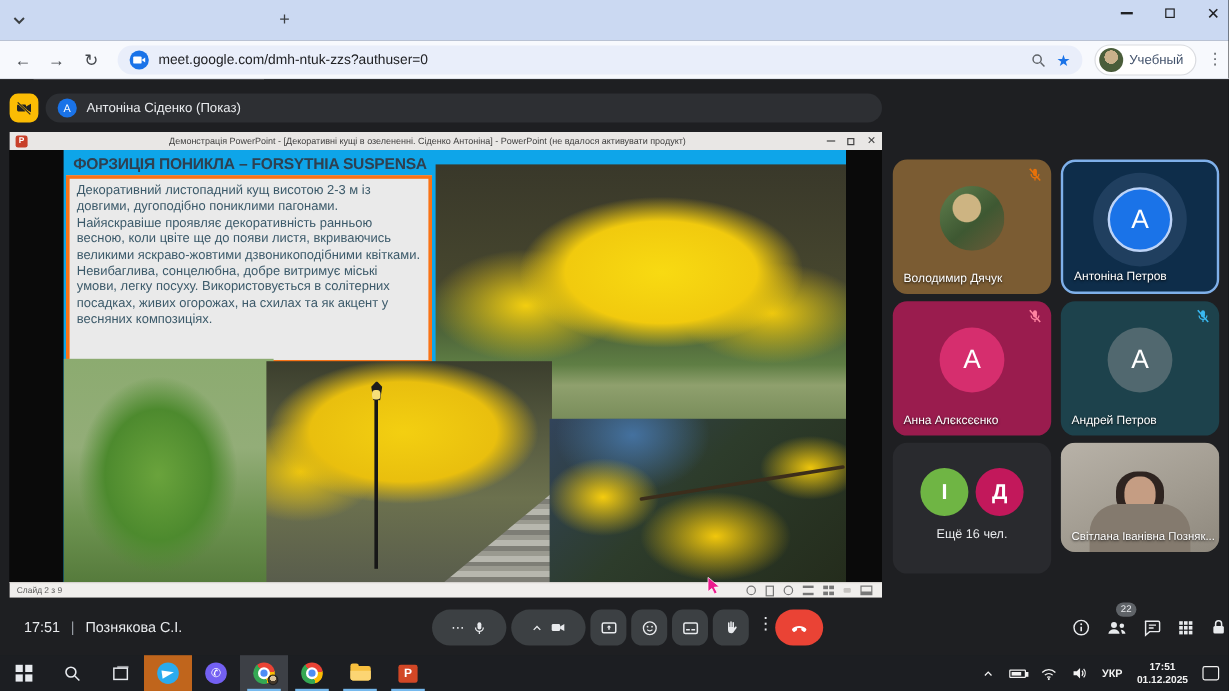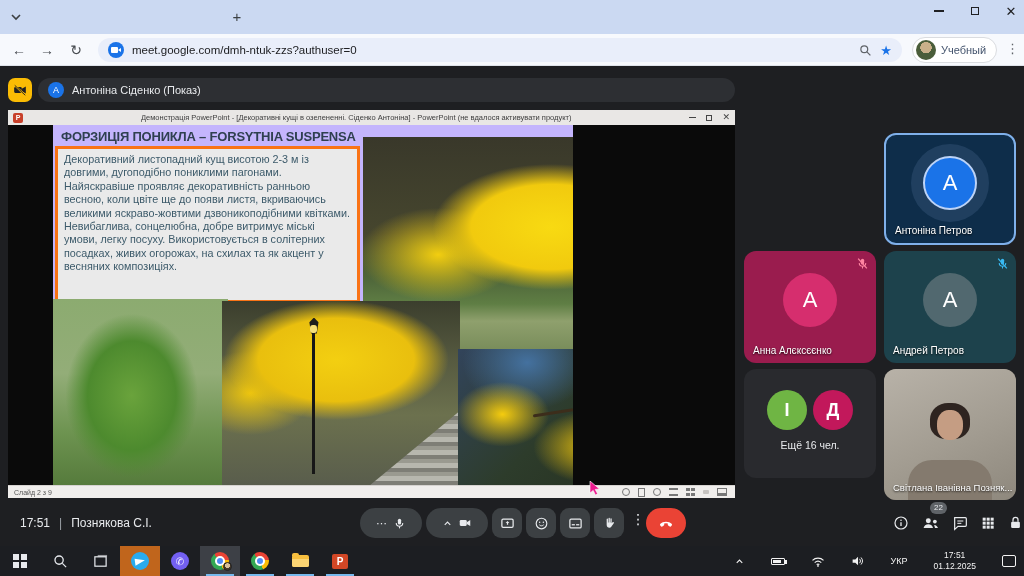--- a/index.html
+++ b/index.html
@@ -45,21 +45,21 @@
   
   .ppt-win { position:absolute; left:8px; top:110px; width:727px; height:388px; background:#000; }
   .ppt-titlebar { position:absolute; left:0; top:0; width:727px; height:15px; background:#e9e7e5; display:flex; align-items:center; padding:0 5px; }
   .ppt-icon-sm { width:10px; height:10px; background:#c8402a; border-radius:2px; color:#fff; font-size:7px; font-weight:bold; text-align:center; line-height:10px; flex:none; }
   .ppt-title { flex:1; text-align:center; font-size:7.5px; color:#3d3d3d; white-space:nowrap; overflow:hidden; }
   .ppt-wbtns { display:flex; gap:10px; align-items:center; color:#444; flex:none; }
   .ppt-wbtns .wb-min { background:#444; width:7px; }
   .ppt-wbtns .wb-restore { width:6px; height:6px; border-color:#444; }
   .ppt-wbtns .wb-close { font-size:9px; }
   .ppt-canvas { position:absolute; left:0; top:15px; width:727px; height:360px; background:#0a0a0a; }
-  .slide { position:absolute; left:45px; top:0; width:520px; height:360px; background:#c4b5fd; overflow:hidden; }
+  .slide { position:absolute; left:45px; top:0; width:652px; height:360px; background:#0ea5e9; overflow:hidden; }
   .slide-title { position:absolute; left:8px; top:4px; font-size:13px; font-weight:bold; letter-spacing:-0.2px; color:#2f4050; white-space:nowrap; }
   .slide-textbox { position:absolute; left:2px; top:21px; width:305px; height:157px; background:#eaeaea; border:3px solid #f97316; padding:4px 6px; }
   .slide-body { font-size:10.8px; line-height:1.24; color:#3c5a6a; }
   .photo { position:absolute; }
   .photo-main { left:310px; top:12px; width:342px; height:214px;
     background:
       radial-gradient(ellipse 160px 85px at 55% 42%, #f8da12 0%, #f1ca0e 50%, rgba(240,200,10,0) 74%),
       radial-gradient(ellipse 110px 65px at 22% 55%, #f2ce10 0%, rgba(240,200,10,0) 72%),
       radial-gradient(ellipse 110px 60px at 82% 58%, #eec80e 0%, rgba(240,200,10,0) 70%),
       linear-gradient(to bottom, #39382a 0%, #46462e 45%, #4f663a 66%, #5f7e44 78%, #8fa06d 86%, #788c5a 100%); }
@@ -136,21 +136,21 @@
   .tg-circle { width:18px; height:18px; border-radius:50%; background:#2aabee; position:relative; }
   .tg-circle::after { content:""; position:absolute; left:4px; top:6px; width:0; height:0; border-left:10px solid #fff; border-top:3px solid transparent; border-bottom:4px solid transparent; transform:rotate(-8deg); }
   .viber-circle { width:18px; height:18px; border-radius:50%; background:#7360f2; color:#fff; font-size:10px; display:flex; align-items:center; justify-content:center; }
   .chrome-icon { width:18px; height:18px; border-radius:50%; background:conic-gradient(from -40deg, #ea4335 0 120deg, #fbbc05 120deg 200deg, #34a853 200deg 360deg); position:relative; }
   .chrome-icon::after { content:""; position:absolute; left:4px; top:4px; width:10px; height:10px; border-radius:50%; background:#4f8df5; border:2px solid #fff; box-sizing:border-box; }
   .chrome-badge { position:absolute; right:8px; bottom:5px; width:9px; height:9px; border-radius:50%; background:radial-gradient(circle at 50% 35%, #d8c09a 0 40%, #46392a 42%); border:1px solid #222; }
   .folder-ic { width:17px; height:12px; background:#f7bf3e; border-radius:1.5px 2px 2px 2px; position:relative; }
   .folder-ic::before { content:""; position:absolute; left:0; top:-2.5px; width:7px; height:3px; background:#f7bf3e; border-radius:2px 2px 0 0; }
   .folder-ic::after { content:""; position:absolute; left:0; bottom:0; width:17px; height:8px; background:#fcd573; border-radius:0 0 2px 2px; }
   .ppt-ic { width:16px; height:15px; background:#d24726; border-radius:2px; color:#fff; font-size:10px; font-weight:bold; text-align:center; line-height:15px; }
-  .tray { position:absolute; right:0; top:546px; height:30px; display:flex; align-items:center; gap:26px; padding-right:8px; color:#f2f2f2; }
+  .tray { position:absolute; right:0; top:546px; height:30px; display:flex; align-items:center; gap:12px; padding-right:8px; color:#f2f2f2;font-weight:bold; }
   .tray-lang { font-size:9px; }
   .tray-clock { font-size:8.5px; line-height:1.25; text-align:center; }
   .battery { width:14px; height:7px; border:1px solid #f2f2f2; border-radius:1px; position:relative; }
   .battery::before { content:""; position:absolute; left:1px; top:1px; bottom:1px; width:8px; background:#f2f2f2; }
   .battery::after { content:""; position:absolute; right:-3px; top:1.5px; width:2px; height:4px; background:#f2f2f2; }
   .notif-ic { width:14px; height:12px; border:1px solid #f2f2f2; border-radius:2px; position:relative; }
 
   .cursor { position:absolute; left:589px; top:481px; z-index:50; }
   svg { display:block; }
 </style>
@@ -262,20 +262,32 @@
         <span class="st-note"></span>
         <span class="st-circle"></span>
         <span class="st-bars"></span>
         <span class="st-grid"></span>
         <span class="st-active"><span class="st-read"></span></span>
         <span class="st-show"></span>
       </span>
     </div>
   </div>
 
+  <div class="tile" style="left:744px; top:133px; width:132px; height:112px; background:#7b5c33;">
+    <div class="av-big photo-av"></div>
+    <span class="tile-mic">
+      <svg width="13" height="13" viewBox="0 0 24 24">
+          <path d="M12 3a3 3 0 0 1 3 3v5a3 3 0 0 1-6 0V6a3 3 0 0 1 3-3z" fill="#e8710a"></path>
+          <path d="M6 11a6 6 0 0 0 12 0" stroke="#e8710a" fill="none" stroke-width="2"></path>
+          <line x1="12" y1="17" x2="12" y2="21" stroke="#e8710a" stroke-width="2"></line>
+          <line x1="4" y1="3" x2="20" y2="21" stroke="#e8710a" stroke-width="2.4"></line>
+        </svg>
+    </span>
+    <span class="tile-label">Володимир Дячук</span>
+  </div>
 
   <div class="tile" style="left:884px; top:133px; width:132px; height:112px; background:#0e2d4a; border:2px solid #7fb0ea;">
     <div class="halo"></div>
     <div class="av-big" style="background:#1a73e8; border:2px solid #bcd3f7;">А</div>
     <span class="tile-label">Антоніна Петров</span>
   </div>
 
   <div class="tile" style="left:744px; top:251px; width:132px; height:112px; background:#9a1c4e;">
     <div class="av-big" style="background:#d62e6e;">А</div>
     <span class="tile-mic">
@@ -303,21 +315,21 @@
   </div>
 
   <div class="tile" style="left:744px; top:369px; width:132px; height:109px; background:#292a2e;">
     <div class="t5-circles">
       <span class="t5-c" style="background:#6fb544;">І</span>
       <span class="t5-c" style="background:#c2185b;">Д</span>
     </div>
     <div class="t5-text">Ещё 16 чел.</div>
   </div>
 
-  <div class="tile" style="left:884px; top:369px; width:132px; height:131px; background:#6a655c;">
+  <div class="tile" style="left:884px; top:369px; width:132px; height:91px; background:#6a655c;">
     <div class="person-wall">
       <div class="person-hair"></div>
       <div class="person-face"></div>
       <div class="person-body"></div>
     </div>
     <span class="tile-label" style="font-size:9.5px;">Світлана Іванівна Позняк...</span>
   </div>
 
   <div class="meet-clock-row">
     <span>17:51</span>

